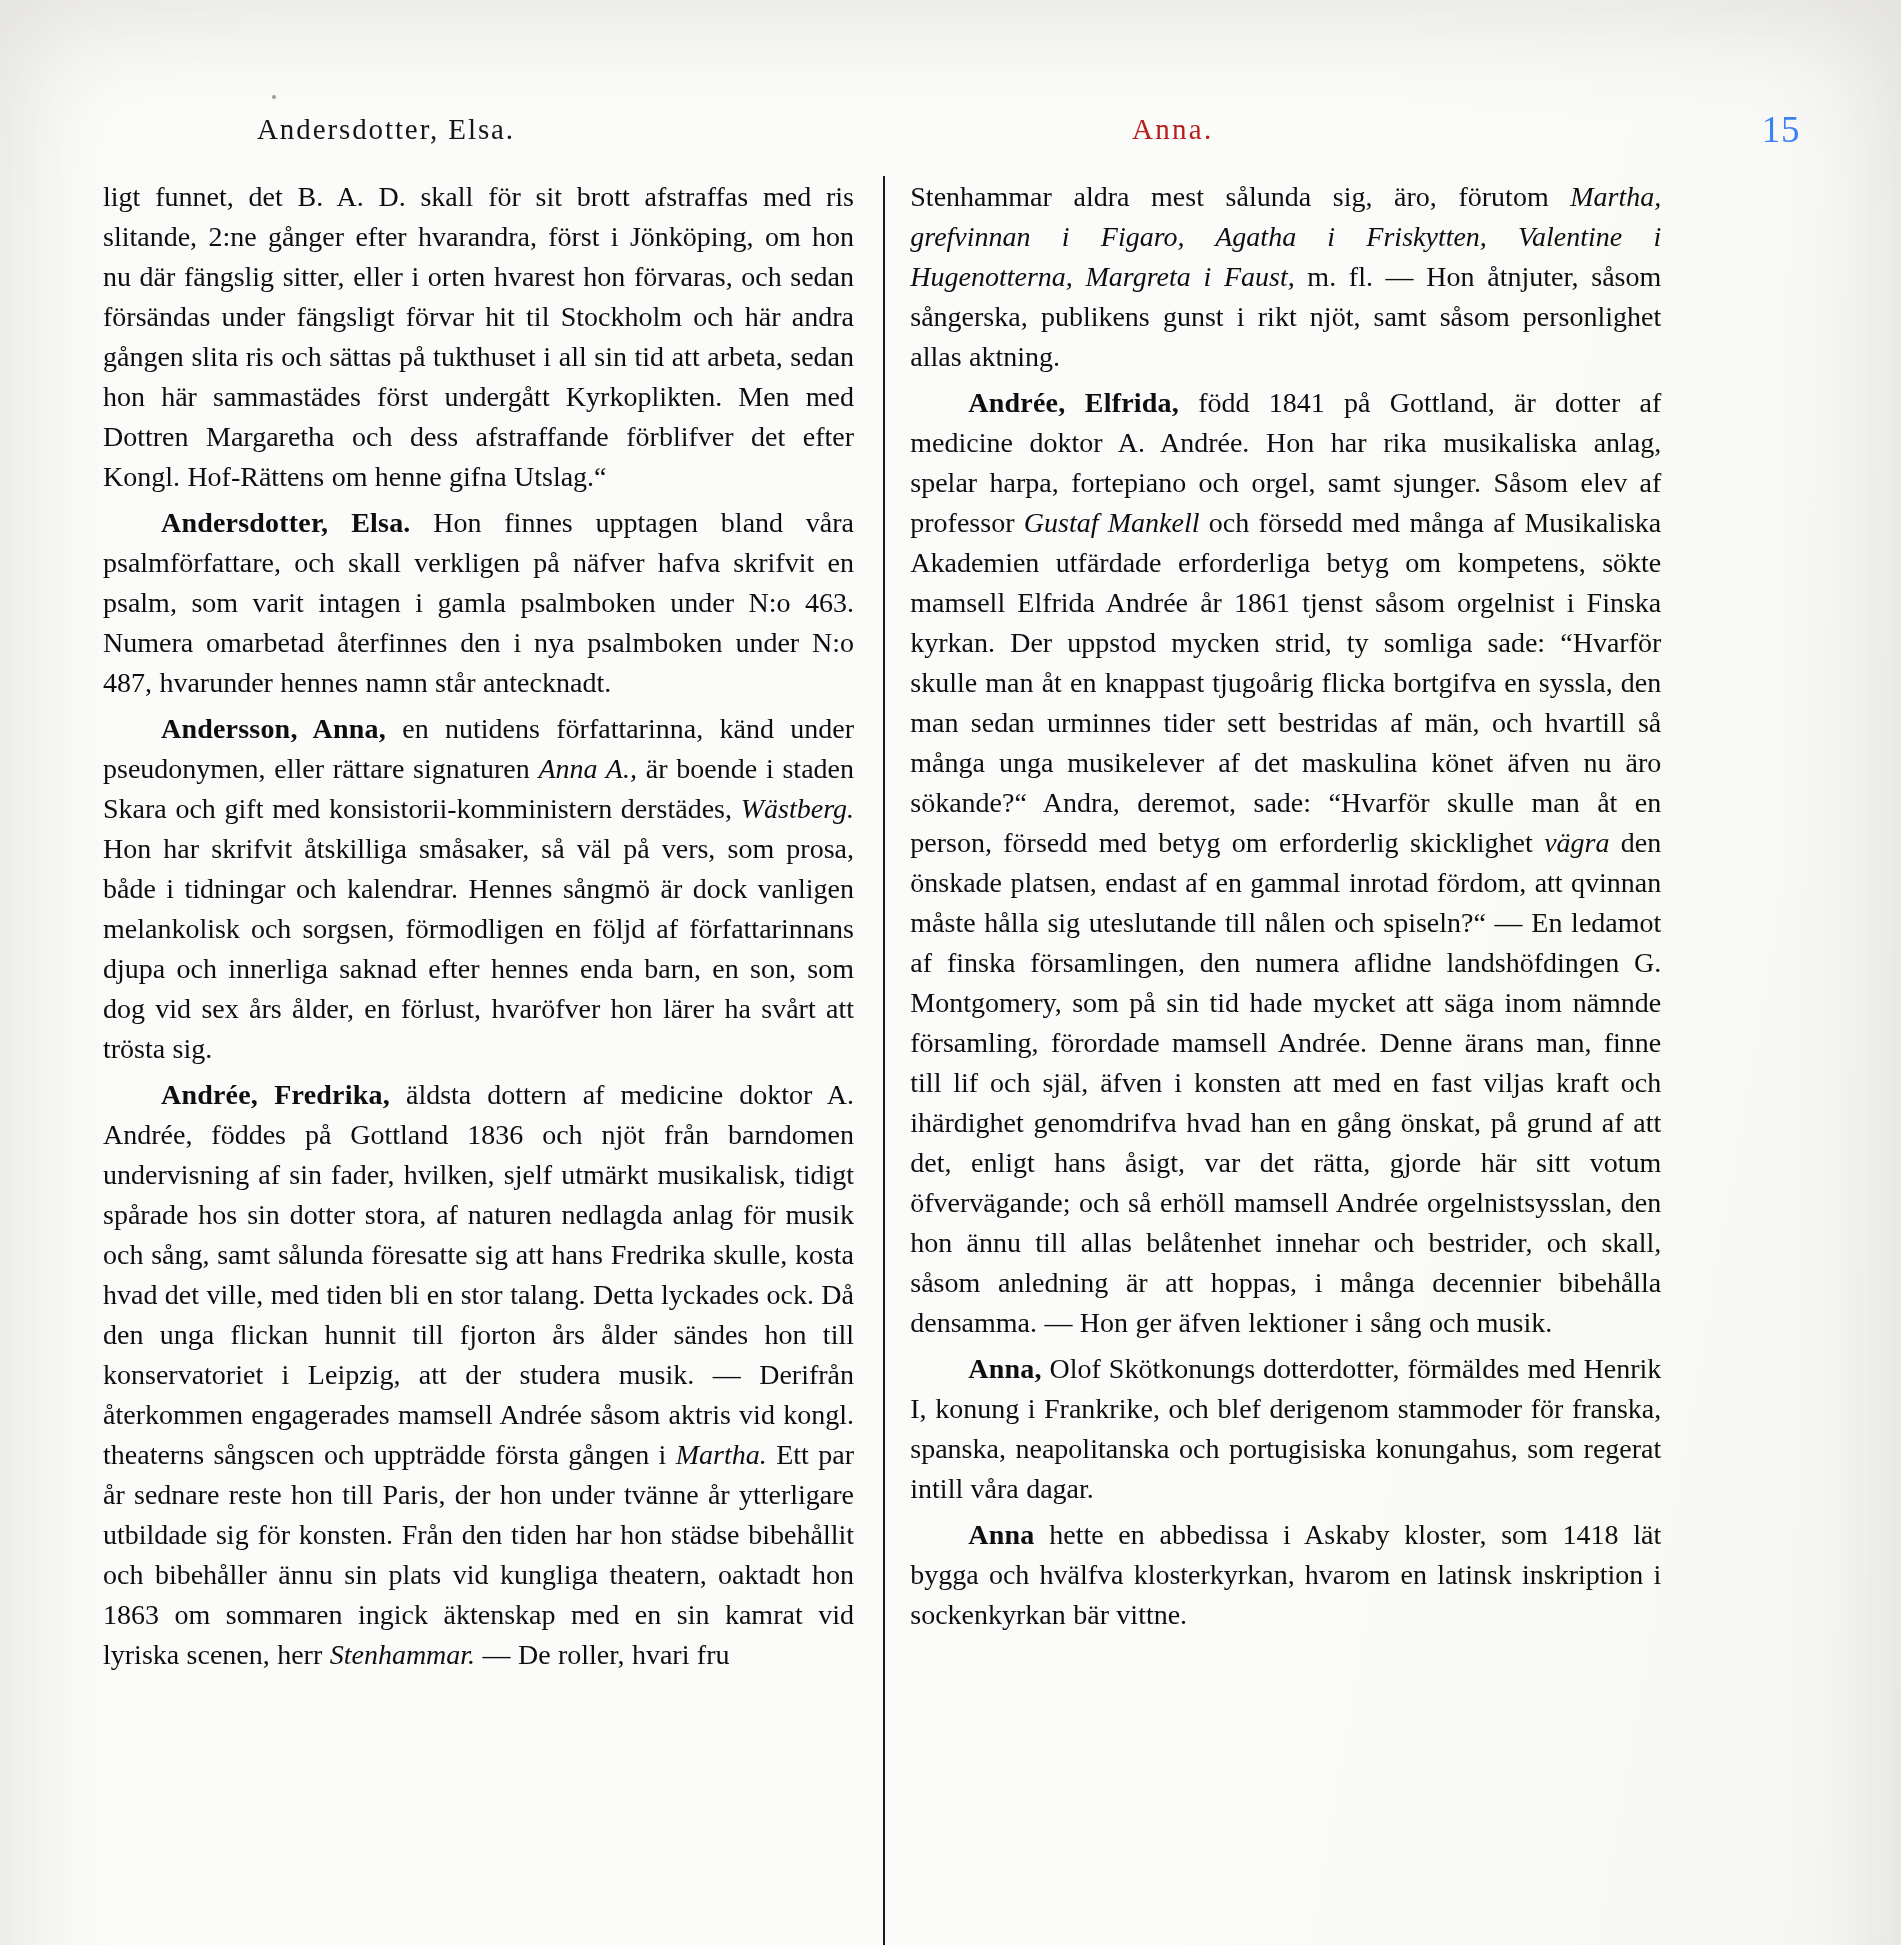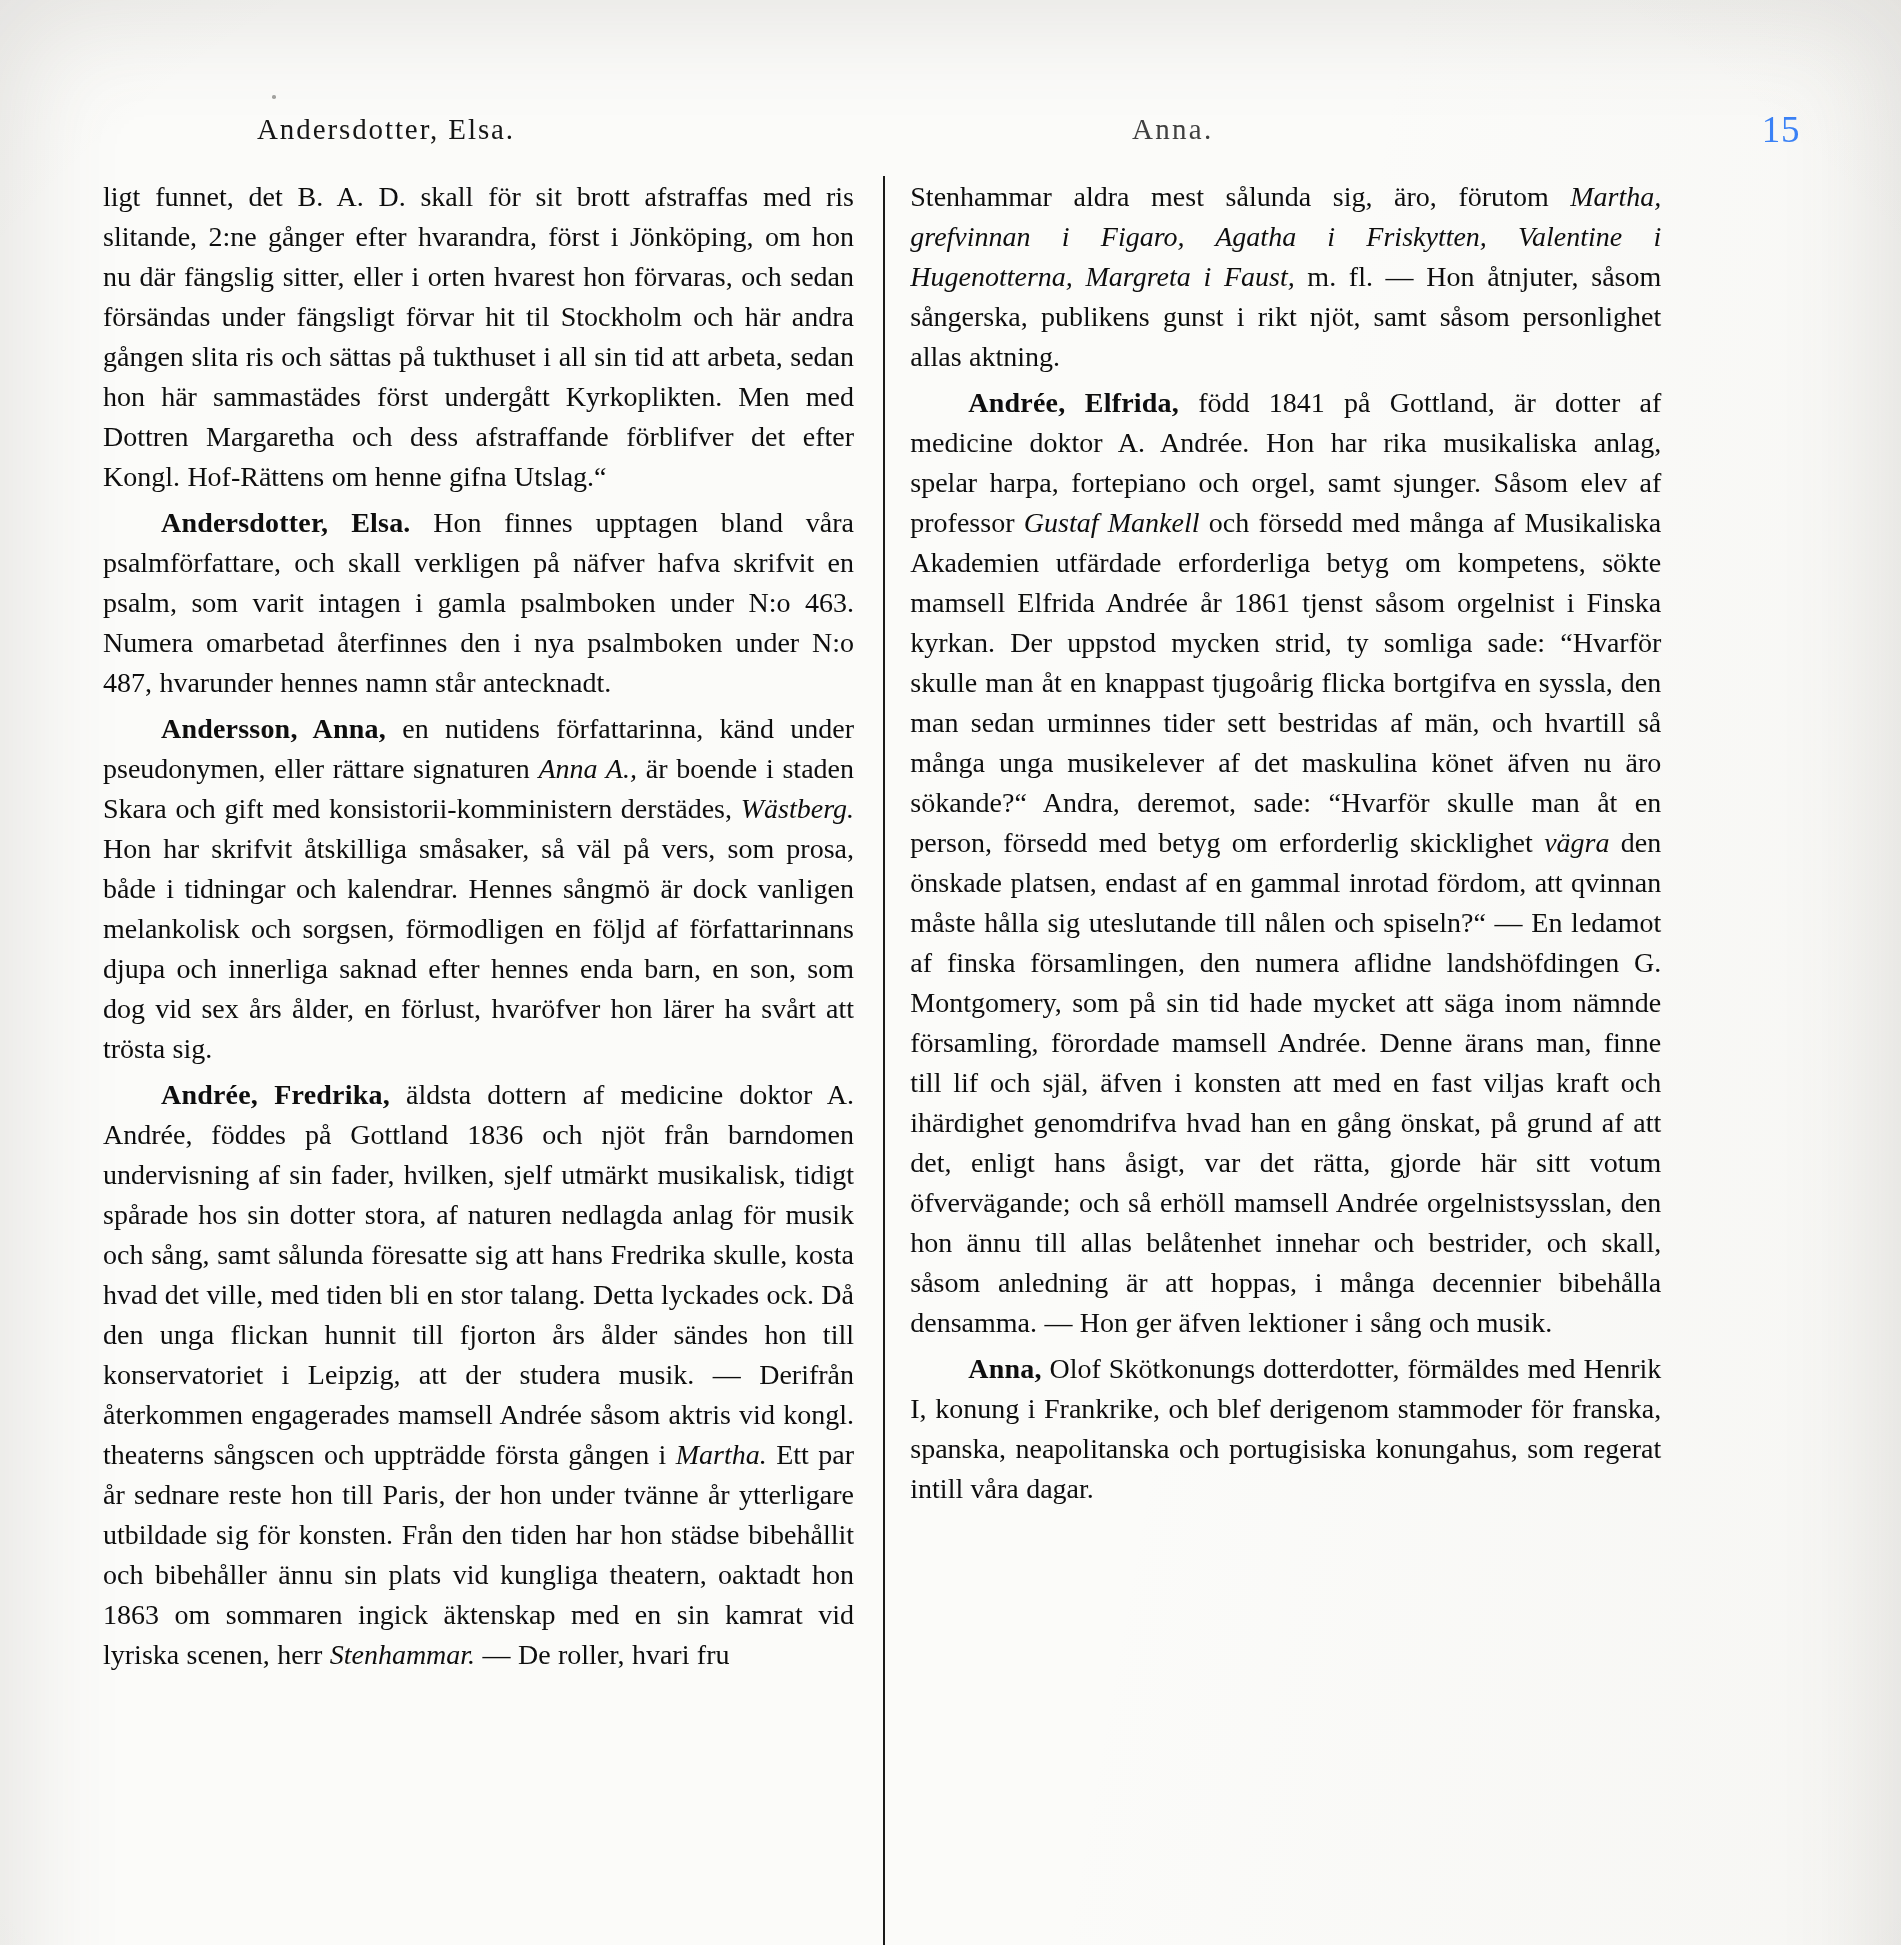--- a/index.html
+++ b/index.html
@@ -39,21 +39,21 @@
   }
   .rh-left{
     position:absolute; left:160px; top:0;
     font-size:29px; letter-spacing:1.9px;
     color:#161616;
     white-space:nowrap;
   }
   .rh-center{
     position:absolute; left:1035px; top:0;
     font-size:29px; letter-spacing:2.3px;
-    color:#404040;
+    color:#b91c1c;
     white-space:nowrap;
   }
   .rh-page{
     position:absolute; right:8.6px; top:-5.4px;
     font-size:37px;
     color:#3b82f6;
     letter-spacing:0.8px;
   }
 
   .columns{
@@ -110,20 +110,21 @@
           <p><span>ligt funnet, det B. A. D. skall för sit brott afstraffas med ris slitande, 2:ne gånger efter hvarandra, först i Jönköping, om hon nu där fängslig sitter, eller i orten hvarest hon förvaras, och sedan försändas under fängsligt förvar hit til Stockholm och här andra gången slita ris och sättas på tukthuset i all sin tid att arbeta, sedan hon här sammastädes först undergått Kyrkoplikten. Men med Dottren Margaretha och dess afstraffande förblifver det efter Kongl. Hof-Rättens om henne gifna Utslag.“</span></p>
           <p class="indent"><span class="hw">Andersdotter, Elsa.</span><span> Hon finnes upptagen bland våra psalmförfattare, och skall verkligen på näfver hafva skrifvit en psalm, som varit intagen i gamla psalmboken under N:o 463. Numera omarbetad återfinnes den i nya psalmboken under N:o 487, hvarunder hennes namn står antecknadt.</span></p>
           <p class="indent"><span class="hw">Andersson, Anna,</span><span> en nutidens författarinna, känd under pseudonymen, eller rättare signaturen </span><span class="it">Anna A.,</span><span> är boende i staden Skara och gift med konsistorii-komministern derstädes, </span><span class="it">Wästberg.</span><span> Hon har skrifvit åtskilliga småsaker, så väl på vers, som prosa, både i tidningar och kalendrar. Hennes sångmö är dock vanligen melankolisk och sorgsen, förmodligen en följd af författarinnans djupa och innerliga saknad efter hennes enda barn, en son, som dog vid sex års ålder, en förlust, hvaröfver hon lärer ha svårt att trösta sig.</span></p>
           <p class="indent"><span class="hw">Andrée, Fredrika,</span><span> äldsta dottern af medicine doktor A. Andrée, föddes på Gottland 1836 och njöt från barndomen undervisning af sin fader, hvilken, sjelf utmärkt musikalisk, tidigt spårade hos sin dotter stora, af naturen nedlagda anlag för musik och sång, samt sålunda föresatte sig att hans Fredrika skulle, kosta hvad det ville, med tiden bli en stor talang. Detta lyckades ock. Då den unga flickan hunnit till fjorton års ålder sändes hon till konservatoriet i Leipzig, att der studera musik. — Derifrån återkommen engagerades mamsell Andrée såsom aktris vid kongl. theaterns sångscen och uppträdde första gången i </span><span class="it">Martha.</span><span> Ett par år sednare reste hon till Paris, der hon under tvänne år ytterligare utbildade sig för konsten. Från den tiden har hon städse bibehållit och bibehåller ännu sin plats vid kungliga theatern, oaktadt hon 1863 om sommaren ingick äktenskap med en sin kamrat vid lyriska scenen, herr </span><span class="it">Stenhammar.</span><span> — De roller, hvari fru</span></p>
         </div>
       <div class="rule"></div>
       <div class="col right" id="col-right">
           <p><span>Stenhammar aldra mest sålunda sig, äro, förutom </span><span class="it">Martha, grefvinnan i Figaro, Agatha i Friskytten, Valentine i Hugenotterna, Margreta i Faust,</span><span> m. fl. — Hon åtnjuter, såsom sångerska, publikens gunst i rikt njöt, samt såsom personlighet allas aktning.</span></p>
           <p class="indent"><span class="hw">Andrée, Elfrida,</span><span> född 1841 på Gottland, är dotter af medicine doktor A. Andrée. Hon har rika musikaliska anlag, spelar harpa, fortepiano och orgel, samt sjunger. Såsom elev af professor </span><span class="it">Gustaf Mankell</span><span> och försedd med många af Musikaliska Akademien utfärdade erforderliga betyg om kompetens, sökte mamsell Elfrida Andrée år 1861 tjenst såsom orgelnist i Finska kyrkan. Der uppstod mycken strid, ty somliga sade: “Hvarför skulle man åt en knappast tjugoårig flicka bortgifva en syssla, den man sedan urminnes tider sett bestridas af män, och hvartill så många unga musikelever af det maskulina könet äfven nu äro sökande?“ Andra, deremot, sade: “Hvarför skulle man åt en person, försedd med betyg om erforderlig skicklighet </span><span class="it">vägra</span><span> den önskade platsen, endast af en gammal inrotad fördom, att qvinnan måste hålla sig uteslutande till nålen och spiseln?“ — En ledamot af finska församlingen, den numera aflidne landshöfdingen G. Montgomery, som på sin tid hade mycket att säga inom nämnde församling, förordade mamsell Andrée. Denne ärans man, finne till lif och själ, äfven i konsten att med en fast viljas kraft och ihärdighet genomdrifva hvad han en gång önskat, på grund af att det, enligt hans åsigt, var det rätta, gjorde här sitt votum öfvervägande; och så erhöll mamsell Andrée orgelnistsysslan, den hon ännu till allas belåtenhet innehar och bestrider, och skall, såsom anledning är att hoppas, i många decennier bibehålla densamma. — Hon ger äfven lektioner i sång och musik.</span></p>
           <p class="indent"><span class="hw">Anna,</span><span> Olof Skötkonungs dotterdotter, förmäldes med Henrik I, konung i Frankrike, och blef derigenom stammoder för franska, spanska, neapolitanska och portugisiska konungahus, som regerat intill våra dagar.</span></p>
+          <p class="indent"><span class="hw">Anna</span><span> hette en abbedissa i Askaby kloster, som 1418 lät bygga och hvälfva klosterkyrkan, hvarom en latinsk inskription i sockenkyrkan bär vittne.</span></p>
         </div>
     </div>
 
   </div>
 
   <div class="edge-dark"></div>
 <div class="speck" style="left: 848px; top: 965px; width: 3.5px; height: 3.5px;"></div>
     <div class="speck" style="left: 1541px; top: 607px; width: 3.5px; height: 3.5px;"></div>
     <div class="speck" style="left: 272px; top: 95px; width: 3.5px; height: 3.5px;"></div>
   </div>

